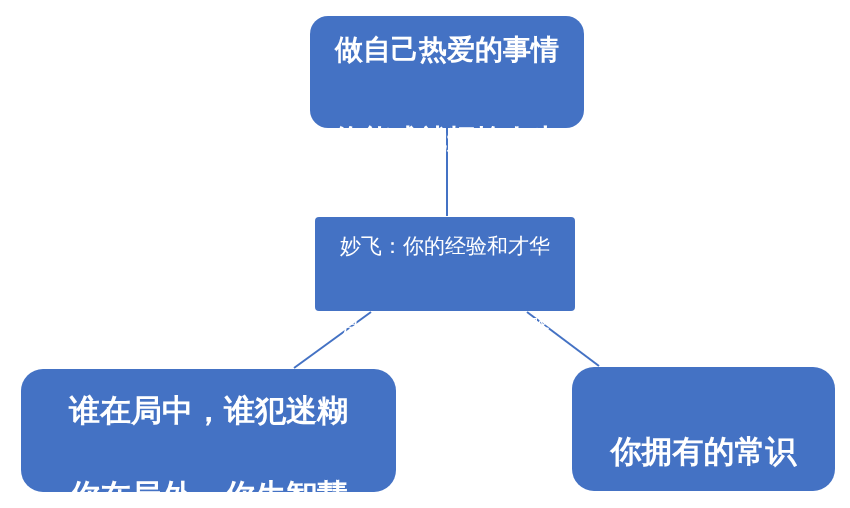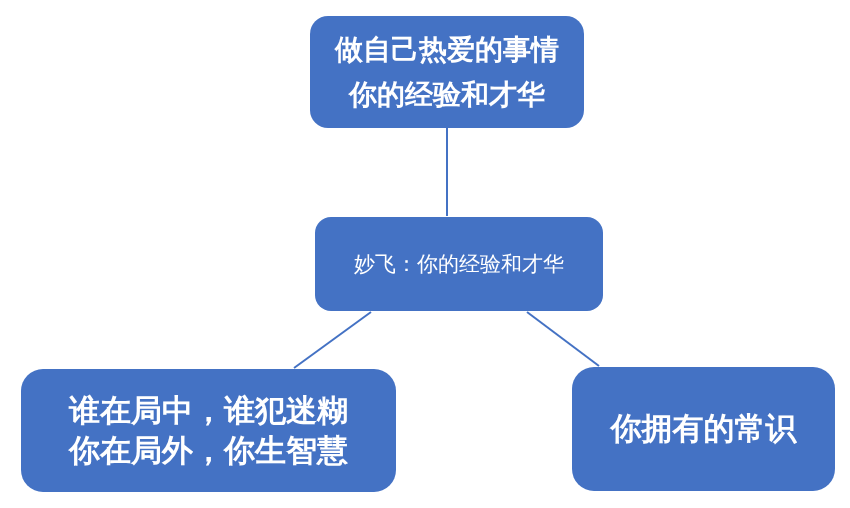--- a/index.html
+++ b/index.html
@@ -34,34 +34,34 @@
     position: absolute;
     background: var(--node-fill);
     color: var(--text-color);
     display: flex;
     flex-direction: column;
     align-items: center;
     justify-content: center;
     text-align: center;
     cursor: default;
   }
-  .node .line { display: block; white-space: nowrap; }
+  .node .line { display: block; white-space: nowrap; margin-top: 45px; }
 
   .node-top {
     left: 310px; top: 16px;
     width: 274px; height: 112px;
     border-radius: 18px;
     font-size: 28px;
     font-weight: bold;
     line-height: 45px;
   }
   .node-center {
     left: 315px; top: 217px;
-    width: 288px; height: 94px;
-    border-radius: 16px;
+    width: 260px; height: 94px;
+    border-radius: 4px;
     font-size: 21px;
     font-weight: normal;
     line-height: 36px;
   }
   .node-bottom-left {
     left: 21px; top: 369px;
     width: 375px; height: 123px;
     border-radius: 22px;
     font-size: 31px;
     font-weight: bold;
@@ -83,25 +83,26 @@
 <div class="canvas">
 
   <svg class="connectors" viewBox="0 0 850 508">
     <line x1="447" y1="128" x2="447" y2="216"></line>
     <line x1="371" y1="312" x2="294" y2="368"></line>
     <line x1="527" y1="312" x2="599" y2="366"></line>
   </svg>
 
   <div class="node node-top">
     <span class="line">做自己热爱的事情</span>
-    <span class="line">你的经验和才华</span>
+    <span class="line">终能成就辉煌人生</span>
   </div>
 
   <div class="node node-center">
     <span class="line">妙飞：你的经验和才华</span>
+    <span class="line">是你最有前程的惊喜路</span>
   </div>
 
   <div class="node node-bottom-left">
     <span class="line">谁在局中，谁犯迷糊</span>
     <span class="line">你在局外，你生智慧</span>
   </div>
 
   <div class="node node-bottom-right">
     <span class="line">你拥有的常识</span>
   </div>

